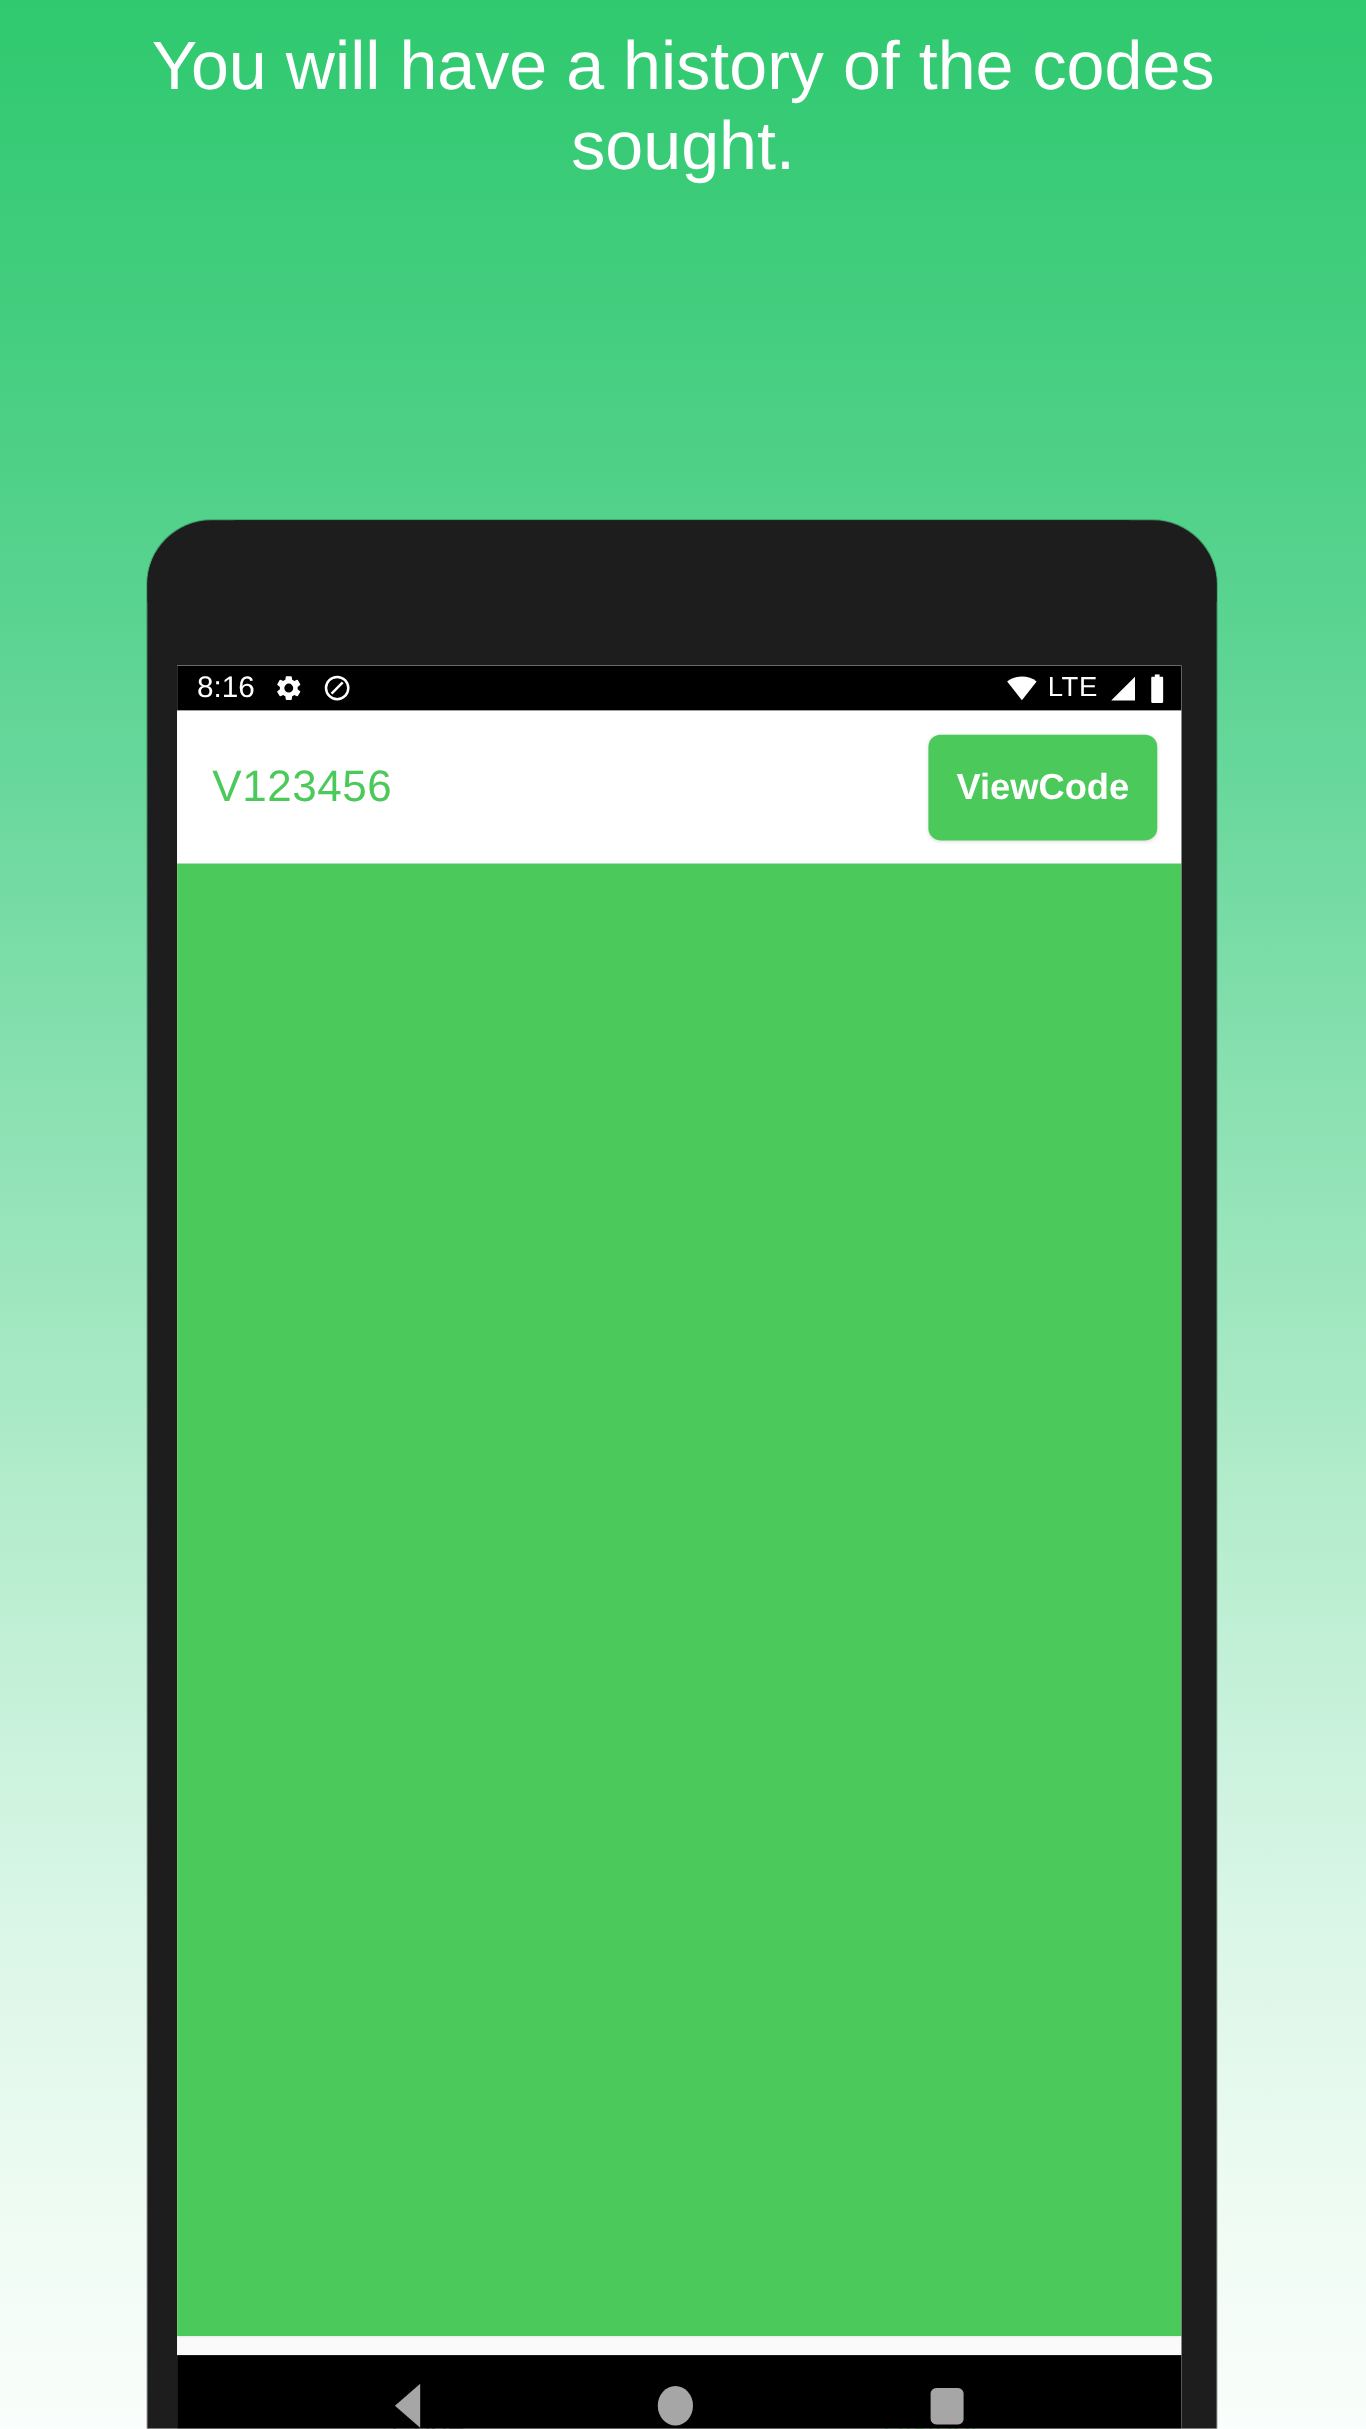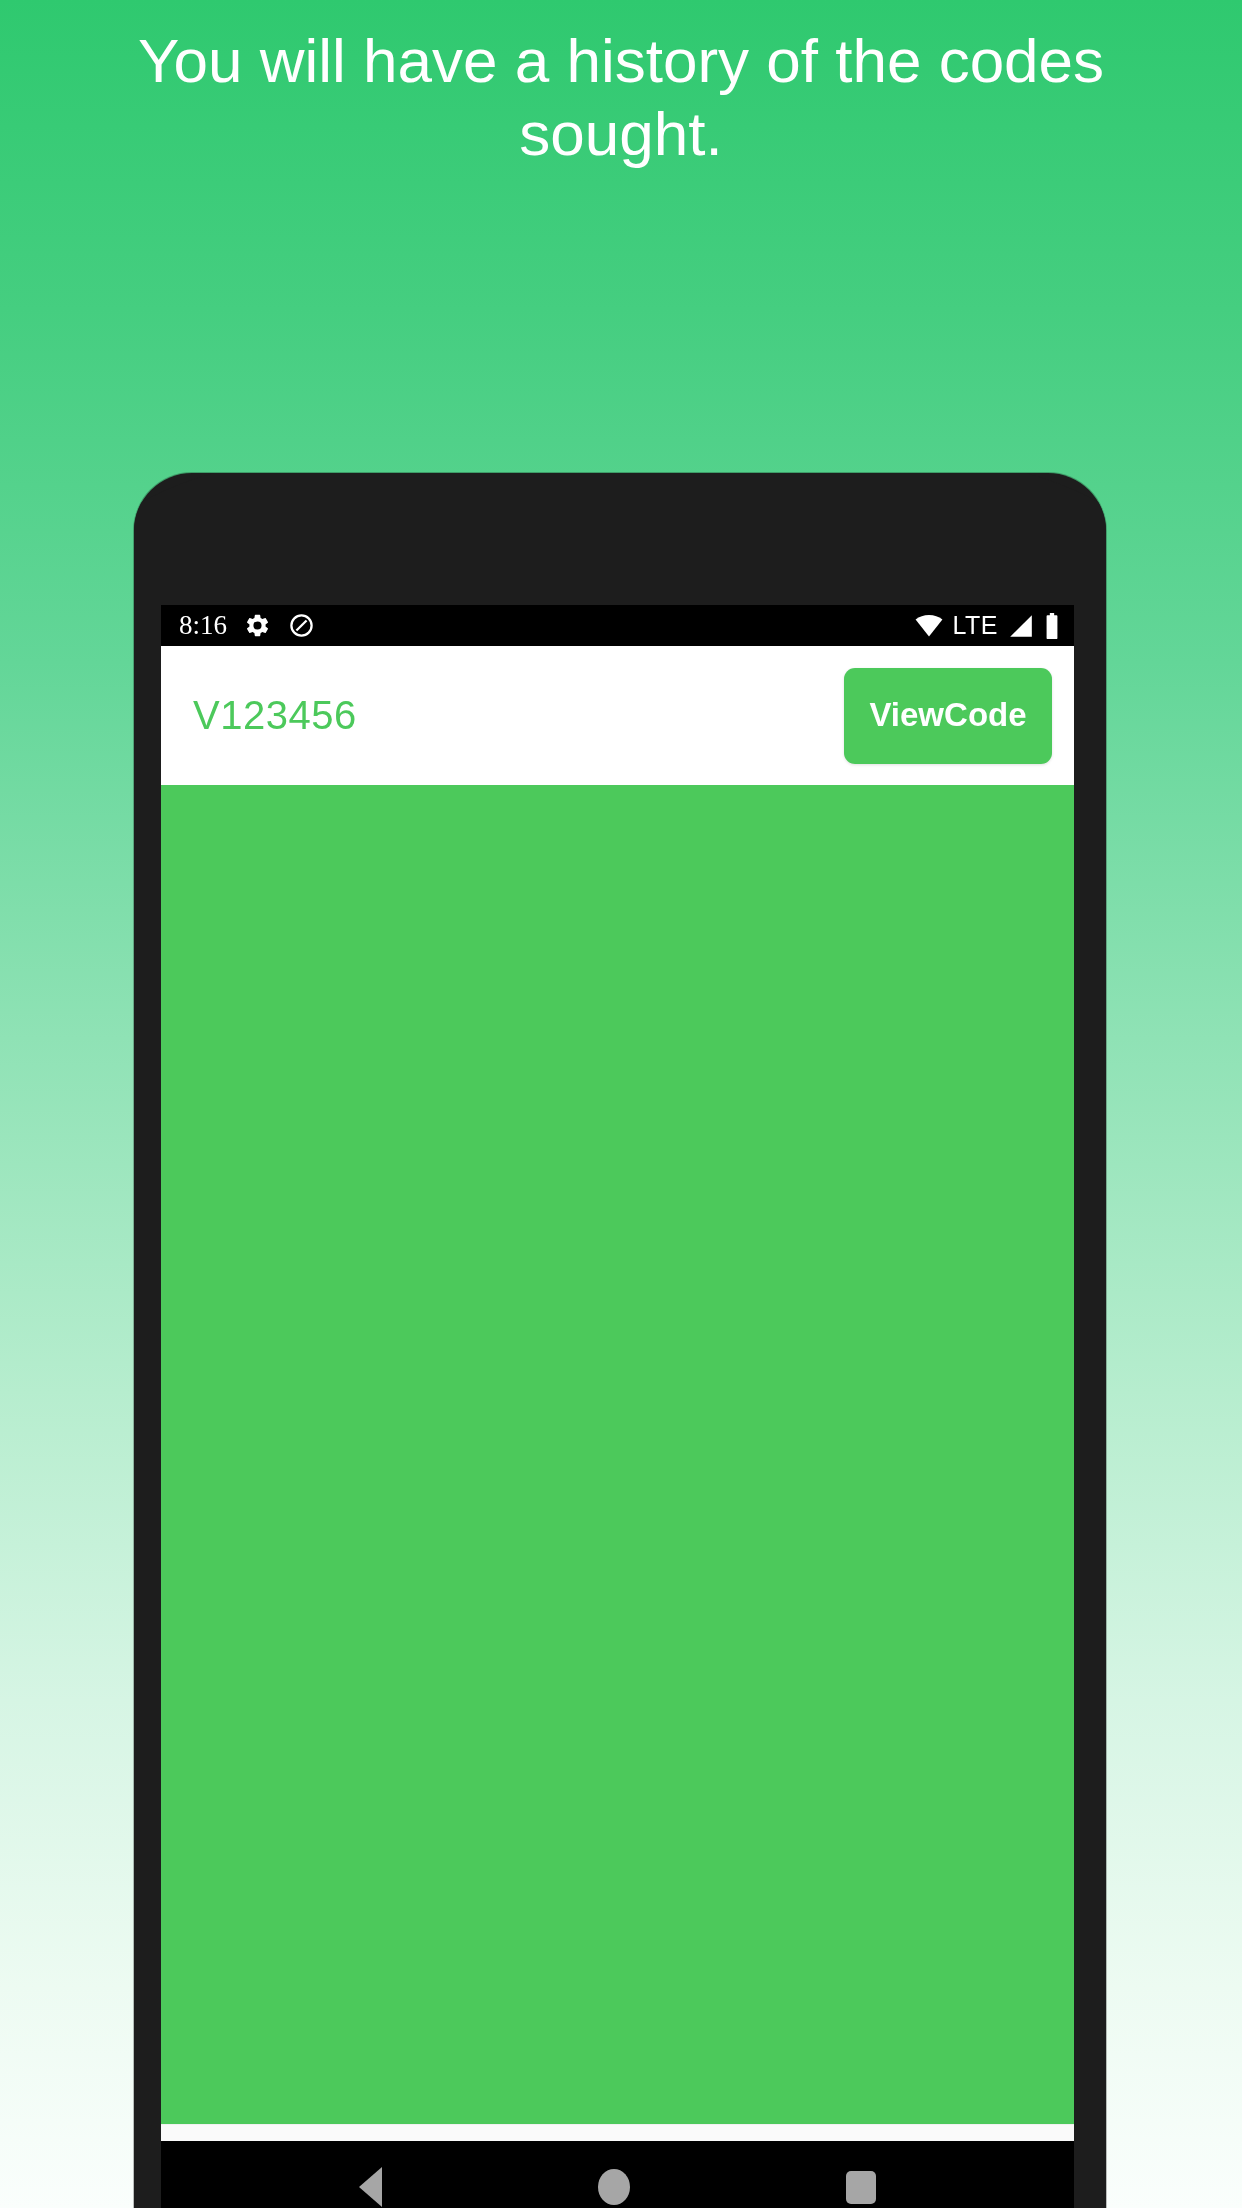--- a/index.html
+++ b/index.html
@@ -87,21 +87,20 @@
     display: flex;
     align-items: center;
     padding: 0 14px 0 18px;
     box-sizing: border-box;
     flex: 0 0 auto;
   }
   .status-left {
     display: flex;
     align-items: center;
     gap: 17px;
-    font-family: Liberation Serif, serif;
   }
   .status-right {
     margin-left: auto;
     display: flex;
     align-items: center;
     gap: 10px;
   }
   .status-time {
     color: #ffffff;
     font-size: 27px;

